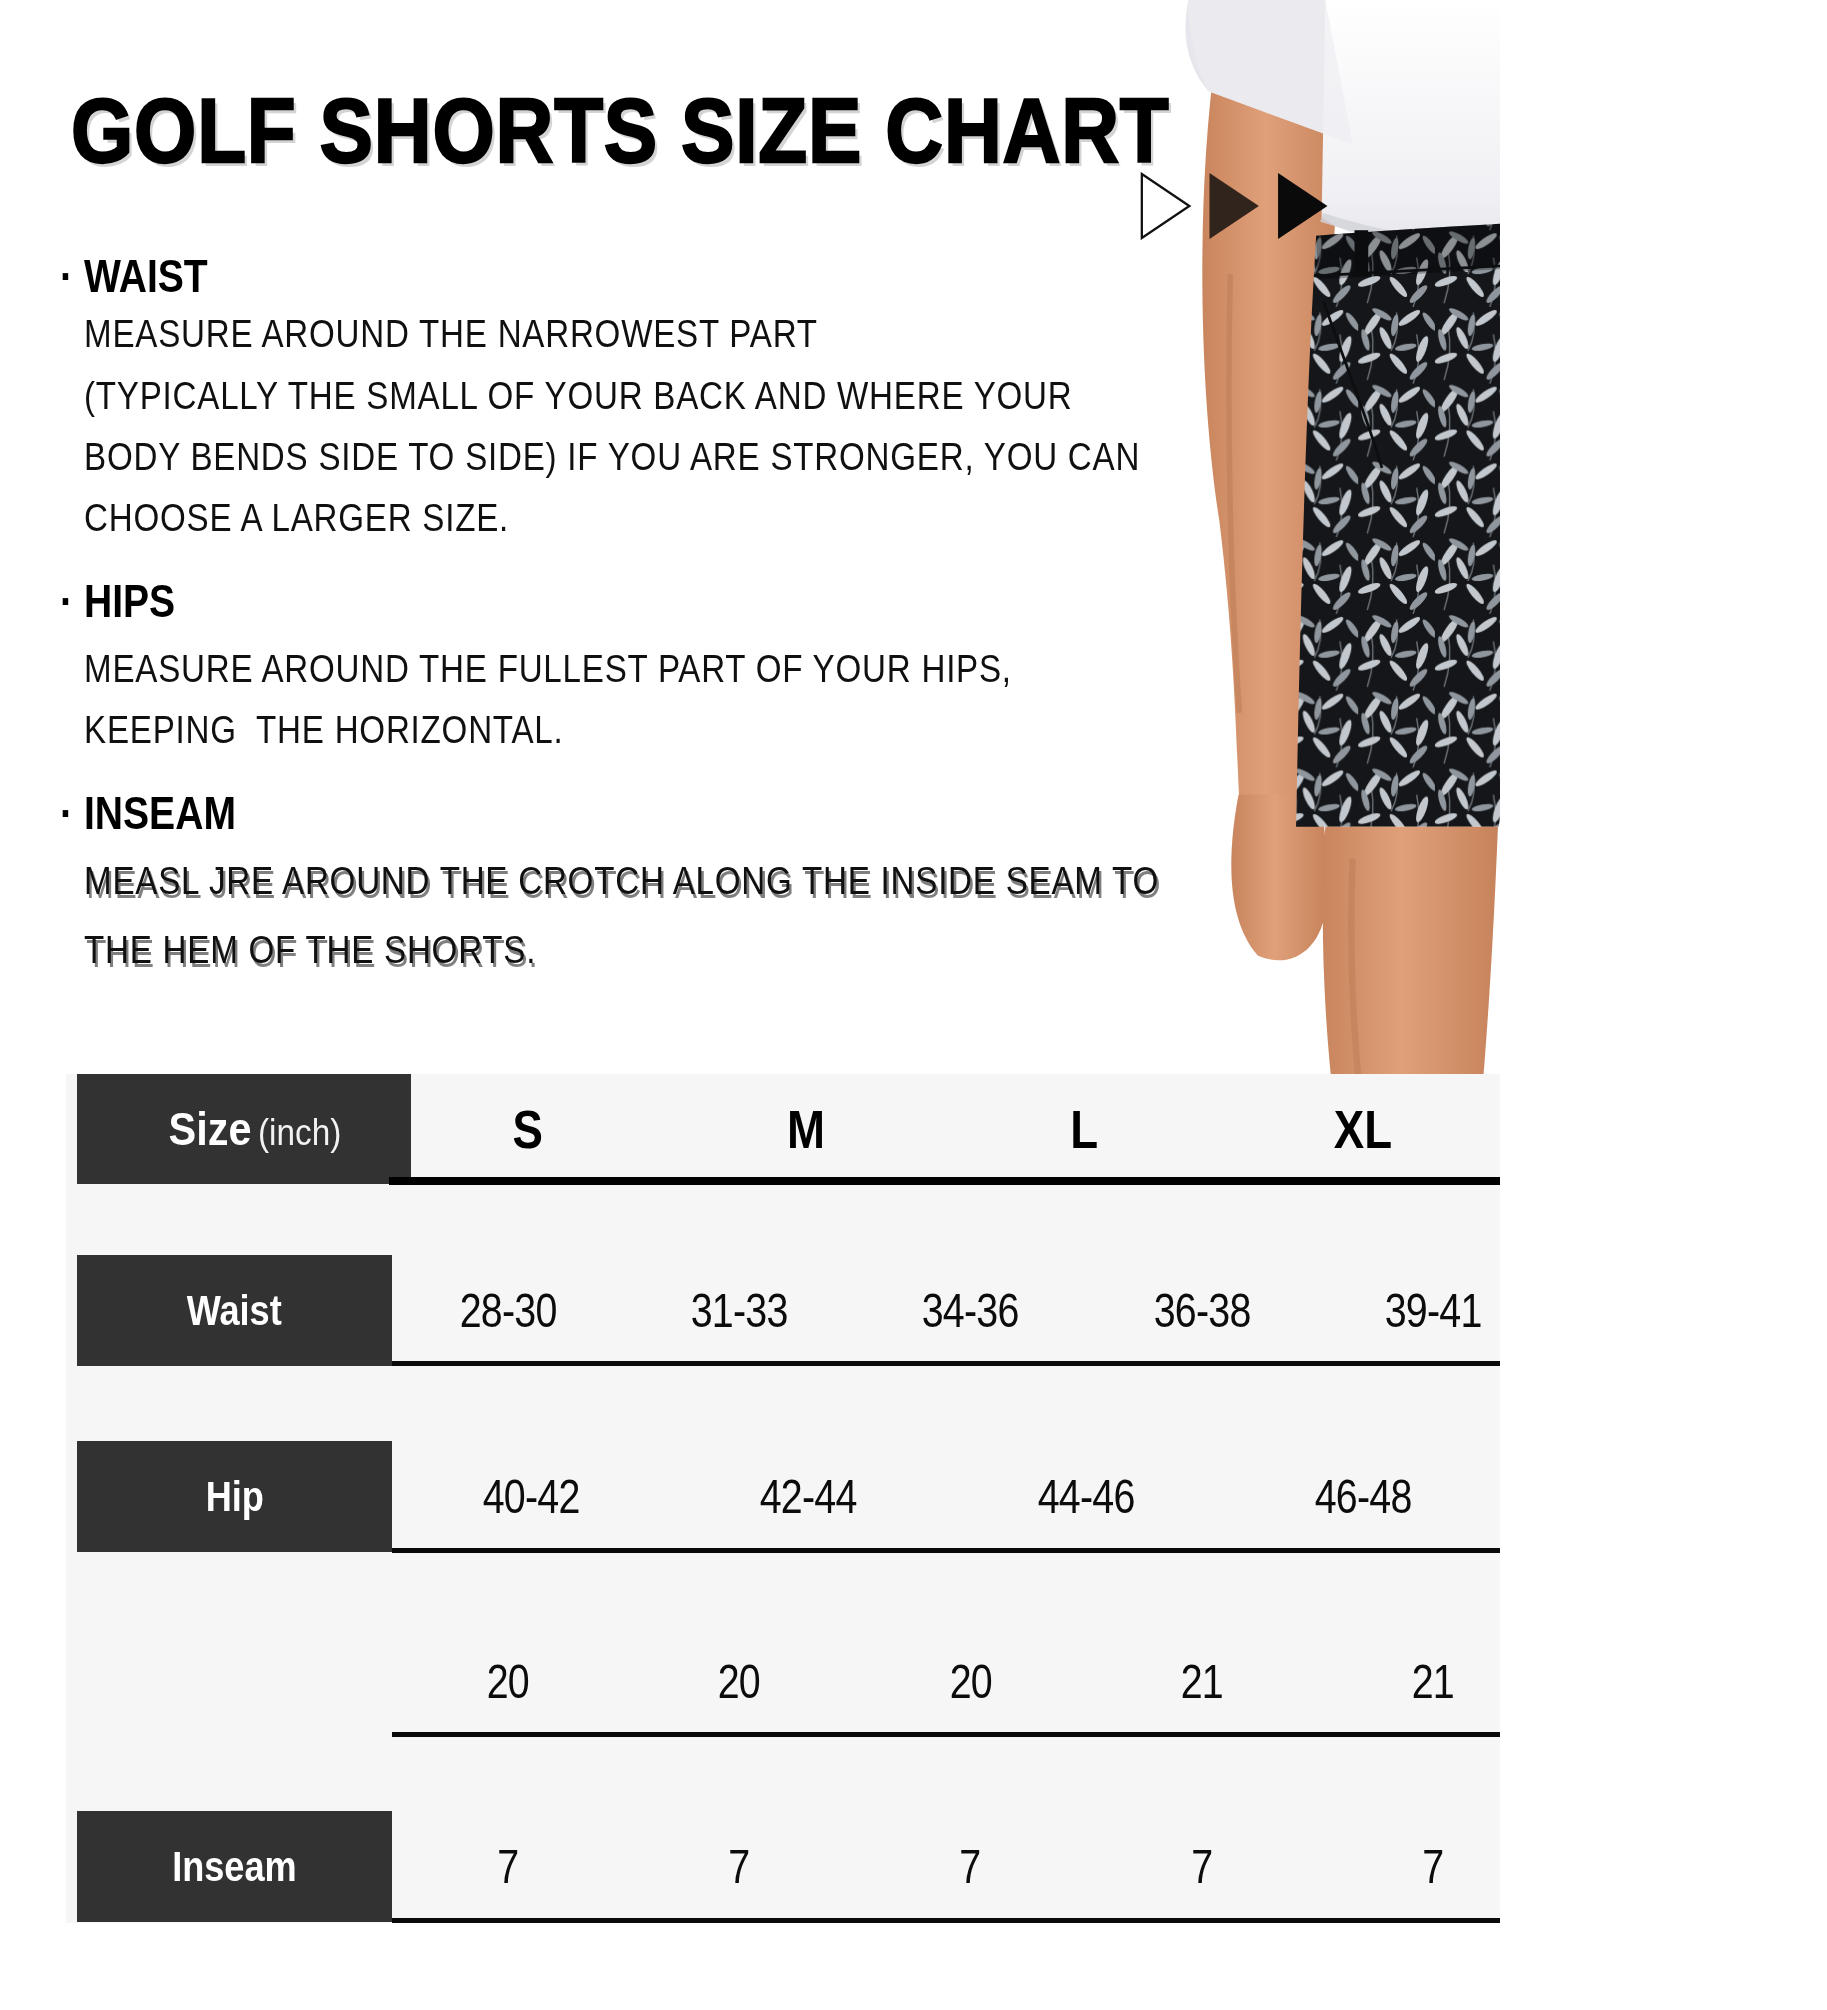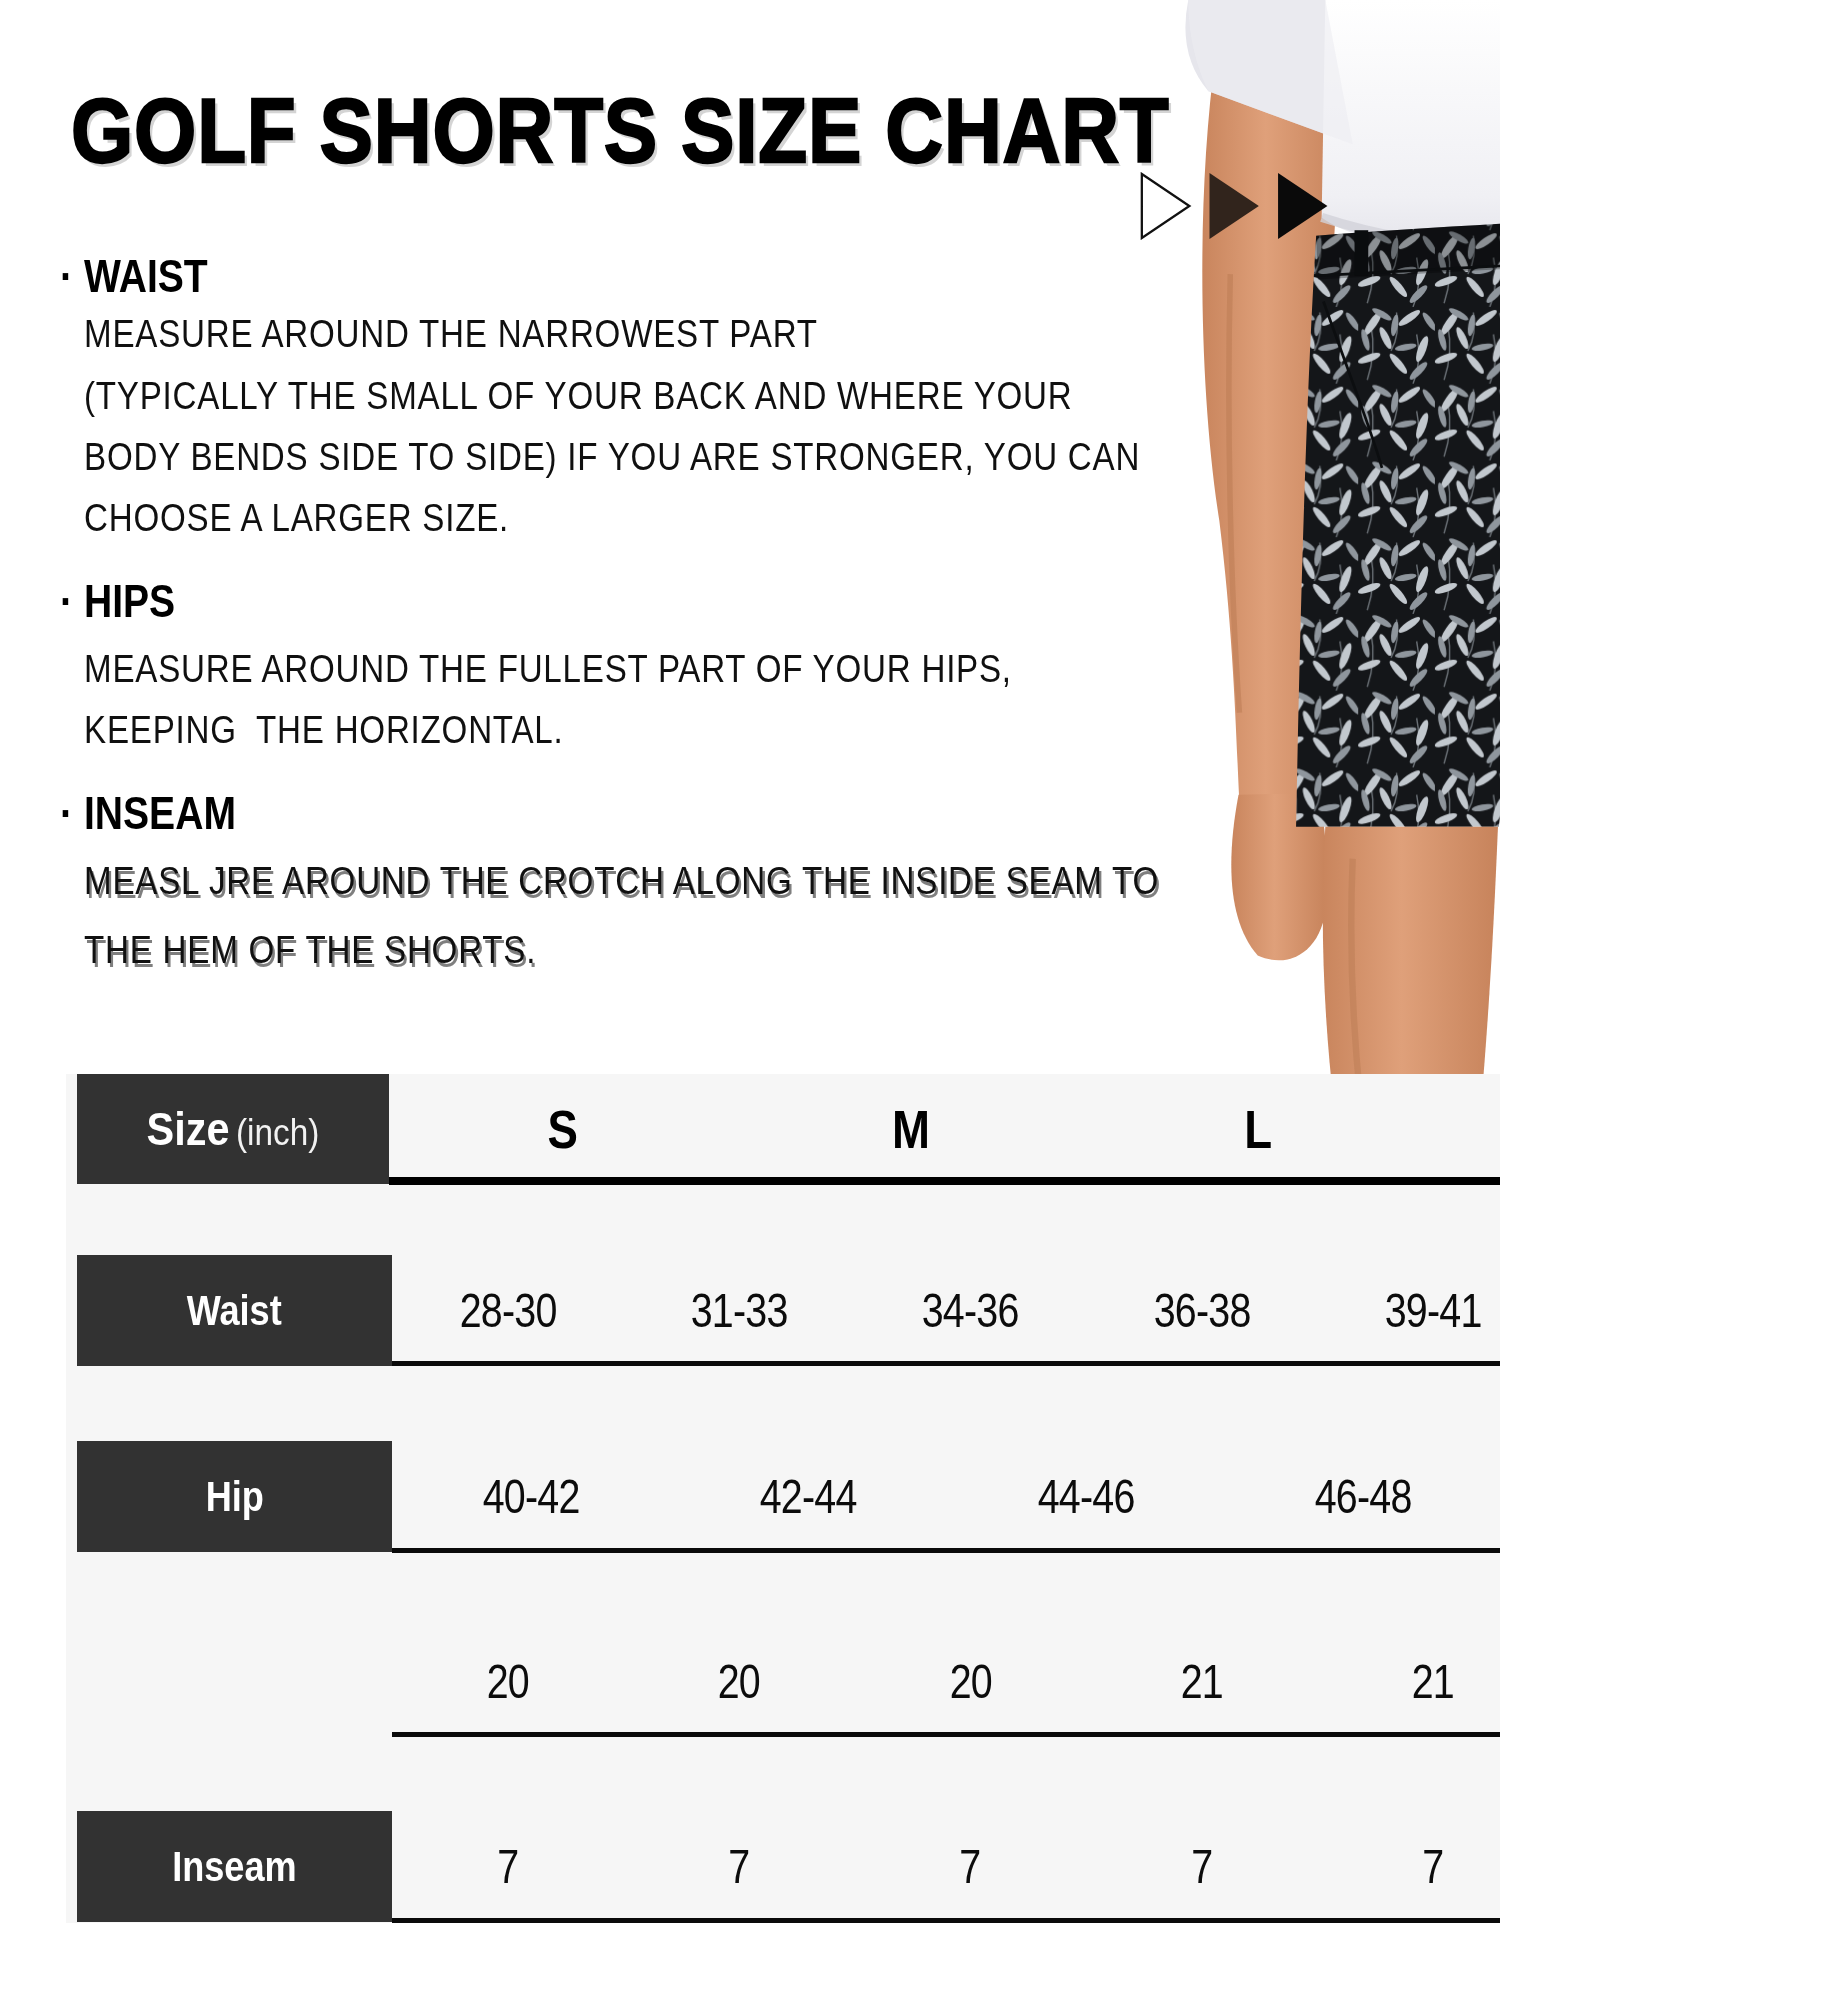--- a/index.html
+++ b/index.html
@@ -22,21 +22,21 @@
            white-space:pre; transform:scaleX(0.85); transform-origin:left top; }
   .sec-l { position:absolute; left:84px; z-index:3; font-size:39px; color:#101010;
            letter-spacing:0.9px; white-space:pre; transform:scaleX(0.85); transform-origin:left top; }
   .sec-l.shadowed { text-shadow:2.7px 3.7px 0 rgba(0,0,0,0.5); }
 
   
   .band   { position:absolute; left:66px; top:1074px; width:1714px; height:849px;
             background:#f6f6f6; border-radius:0 27.4px 0 0; z-index:2; }
   .corner { position:absolute; left:77px; top:1074px; width:312px; height:110px;
             background:#323232; color:#fff; display:flex; align-items:center;
-            justify-content:center; z-index:3; }
+            justify-content:center; z-index:3;padding-left:22px; }
   .corner .inner { display:inline-flex; align-items:baseline; gap:7.3px;
                    transform:scaleX(0.9); transform-origin:center; }
   .corner .lab  { font-size:46px; font-weight:bold; }
   .corner .unit { font-size:37px; font-weight:normal; color:#f2f2f2; }
   .cols { position:absolute; left:389px; top:1074px; width:1391px; height:110px;
           display:flex; z-index:3; }
   .cols .c { flex:1; display:flex; align-items:center; justify-content:center;
              font-size:53px; font-weight:bold; }
   .hline { position:absolute; left:389px; top:1177px; width:1393px; height:8.2px;
            background:#000; z-index:3; }
@@ -178,20 +178,23 @@
     <div class="c">
         <span class="cx">S</span>
       </div>
     <div class="c">
         <span class="cx">M</span>
       </div>
     <div class="c">
         <span class="cx">L</span>
       </div>
     <div class="c">
+        <span class="cx">XL</span>
+      </div>
+    <div class="c">
         <span class="cx">3XL</span>
       </div>
   </div>
   <div class="hline"></div>
 
   <div class="rlabel" style="top:1255px">
       <span class="cx">Waist</span>
     </div>
   <div class="rvals" style="top:1255px">
     <div class="v">

